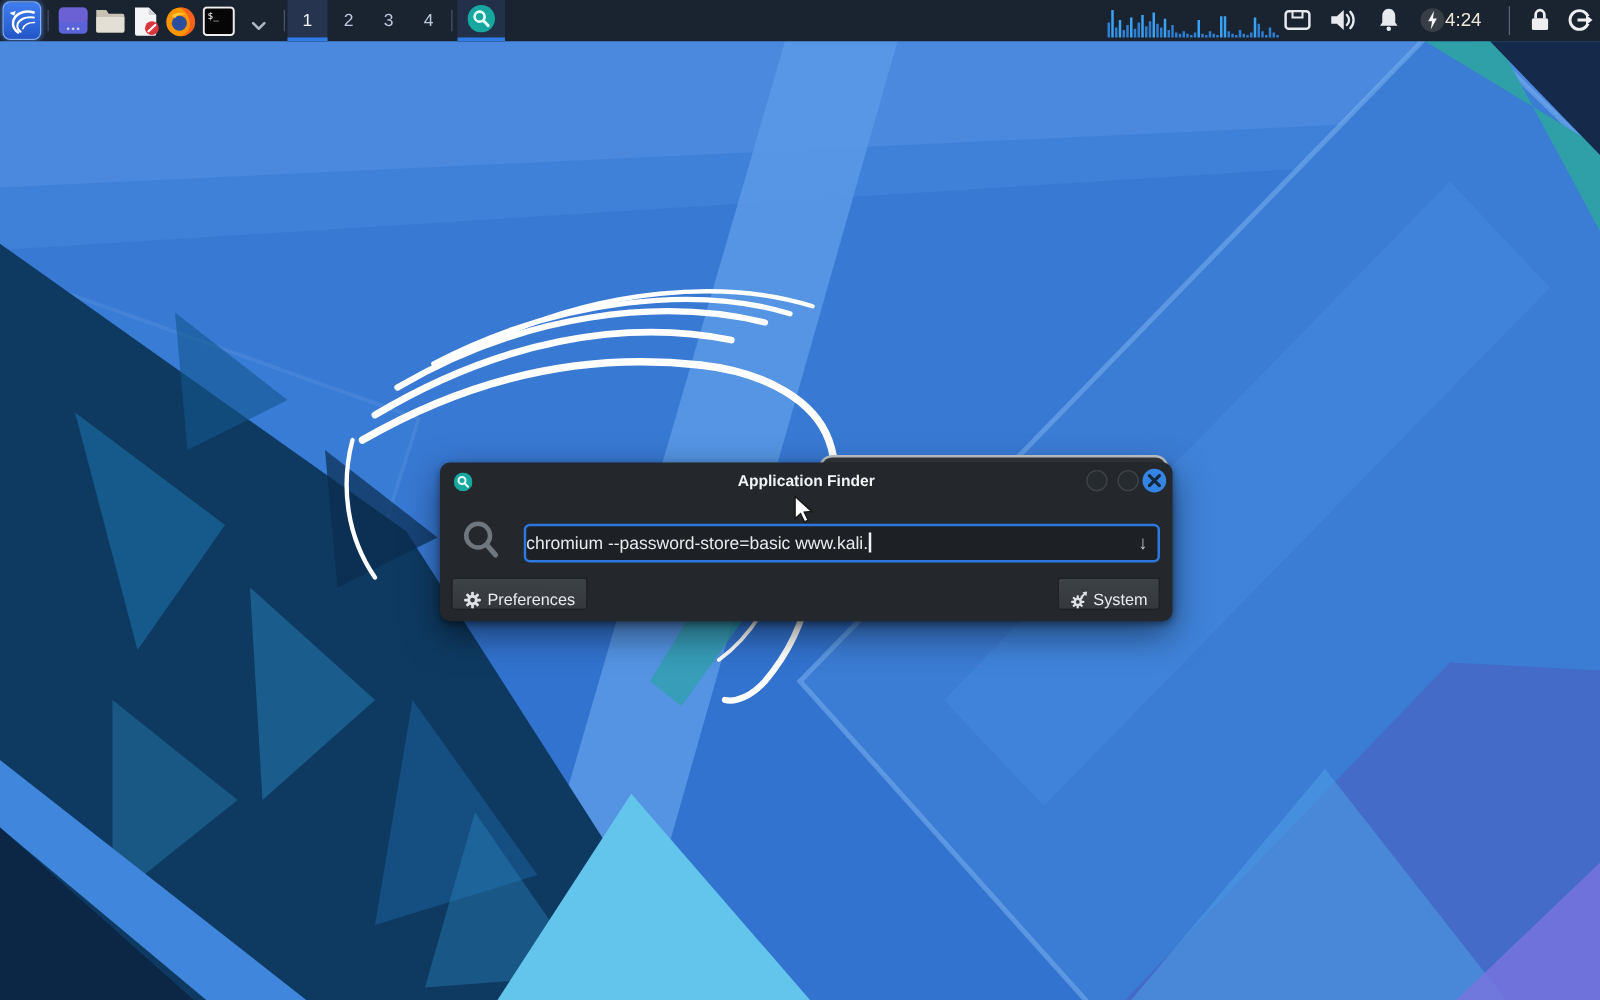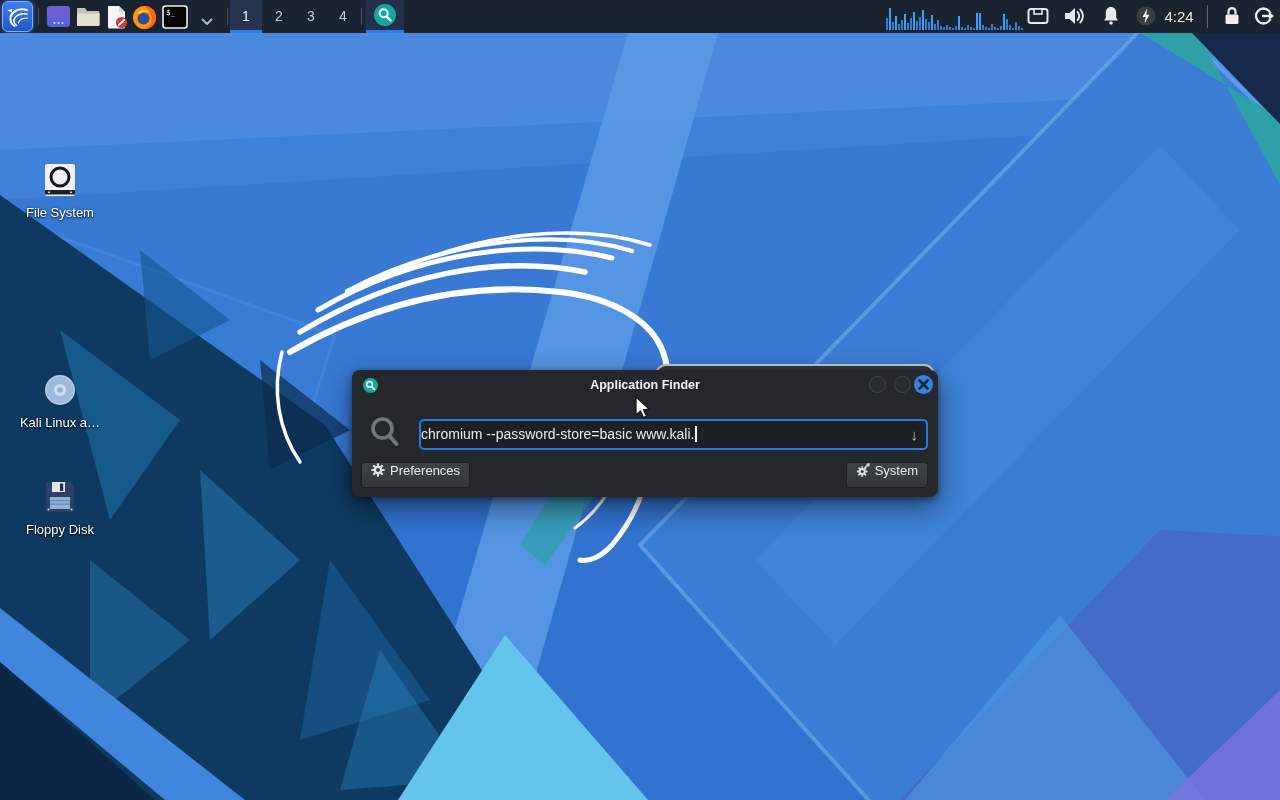--- a/index.html
+++ b/index.html
@@ -22,21 +22,21 @@
   .launcher { position:absolute; top:5px; }
   .ws-box { position:absolute; top:0; width:32px; height:33px; text-align:center; line-height:33px; font-size:14px; color:#bcc9da; }
   .ws-box.active { background:#263450; color:#eef3f9; }
   .ws-box.active .uline { position:absolute; left:0; bottom:0; width:100%; height:3px; background:#2d7ce8; }
   .task-btn { position:absolute; left:366px; top:0; width:38px; height:33px; background:#22304a; }
   .task-btn .uline { position:absolute; left:0; bottom:0; width:100%; height:3px; background:#2d7ce8; }
   .cpu-graph { position:absolute; left:886px; top:3px; width:140px; height:27px; display:flex; align-items:flex-end; gap:1px; }
   .cpubar { width:2px; background:#2e7fd2; }
   .cpubar.hot { background:#3aa2f4; }
   .tray-ic { position:absolute; top:5px; }
-  .clock { position:absolute; left:1156px; top:0; width:46px; height:33px; line-height:33px; text-align:center; color:#eee7d7; font-size:15px; }
+  .clock { position:absolute; left:1156px; top:0; width:46px; height:33px; line-height:33px; color:#eee7d7; font-size:15px; }
 
   
   .behind-win { position:absolute; left:655px; top:364px; width:280px; height:26px; z-index:3;
                 background:#35393e; border:2px solid #c2c6ca; border-bottom:none; border-radius:11px 11px 0 0; }
 
   
   .dialog { position:absolute; left:352px; top:370px; width:586px; height:127px; z-index:4;
             background:#24282c; border-radius:8px; box-shadow:0 10px 28px rgba(0,0,0,.5), 0 2px 6px rgba(0,0,0,.4); }
   .titlebar { position:absolute; left:0; top:0; width:100%; height:30px; }
   .titlebar .t-icon { position:absolute; left:11px; top:8px; }
@@ -46,21 +46,21 @@
   .wbtn.close { right:5px; width:19px; height:19px; top:5px; background:#3584e4; border:none; }
   .wbtn.close svg { position:absolute; left:4px; top:4px; }
   .big-mag { position:absolute; left:18px; top:46px; }
   .afinput { position:absolute; left:67px; top:49px; width:509px; height:31px; background:#1d2125;
              border:2px solid #2b79e0; border-radius:5px; color:#e8eaec; font-size:14px; line-height:27px;
              padding-left:0; white-space:nowrap; overflow:hidden; }
   .afinput .caret { display:inline-block; width:1.5px; height:16px; background:#f0f2f4; vertical-align:-3px; margin-left:1px; }
   .afinput .dd { position:absolute; right:8px; top:0; color:#c2c8ce; font-size:15px; line-height:27px; }
   .dbtn { position:absolute; bottom:9px; height:26px; background:linear-gradient(180deg,#3d4247,#34383d);
           border:1px solid #1e2124; border-radius:3px; color:#e9ebee; font-size:13px;
-          display:flex; align-items:flex-start; gap:5px; padding:0 9px; }
+          display:flex; align-items:flex-end; gap:5px; padding:0 9px; }
   .dbtn.prefs { left:9px; }
   .dbtn.launch { right:10px; }
 
   .cursor { position:absolute; left:634px; top:396px; z-index:6; }
 </style>
 </head>
 <body>
 
 <div class="stage">
 
@@ -109,55 +109,23 @@
       <path d="M347,291 C450,237 560,229 632,251" stroke-width="4.2"></path>
       <path d="M392,273 C480,231 580,223 650,245" stroke-width="3.5"></path>
       <path d="M560,292 C615,298 652,322 663,352 C671,374 668,392 659,403" stroke-width="6"></path>
       <path d="M640,395 C660,440 650,500 612,545 C601,557 589,562 580,560" stroke-width="5"></path>
       <path d="M628,440 C620,480 600,510 575,528" stroke-width="3"></path>
       <path d="M282,352 C272,390 278,430 300,462" stroke-width="3.5"></path>
     </g>
   </svg>
 
 
-  <div class="desk-icon" style="top:161px">
-    <svg class="ic" width="38" height="38" viewBox="0 0 38 38">
-      <rect x="4" y="3" width="30" height="32" rx="2" fill="#f0f1f2"></rect>
-      <circle cx="19" cy="16" r="9" fill="none" stroke="#17181a" stroke-width="3"></circle>
-      <rect x="4" y="29" width="30" height="4.5" fill="#202226"></rect>
-      <rect x="7" y="30.5" width="2" height="1.6" fill="#cfd2d6"></rect>
-      <rect x="29" y="30.5" width="2" height="1.6" fill="#cfd2d6"></rect>
-    </svg>
-    <span class="lbl">File System</span>
-  </div>
-
-
-  <div class="desk-icon" style="top:371px">
-    <svg class="ic" width="38" height="38" viewBox="0 0 38 38">
-      <circle cx="19" cy="19" r="15" fill="#a9c4e6" opacity=".92"></circle>
-      <circle cx="19" cy="19" r="14.2" fill="none" stroke="#c4d8f0" stroke-width="1" opacity=".8"></circle>
-      <circle cx="19" cy="19" r="6" fill="#cfdff2"></circle>
-      <circle cx="19" cy="19" r="2.8" fill="#8fb2da"></circle>
-    </svg>
-    <span class="lbl">Kali Linux a…</span>
-  </div>
-
-  <div class="desk-icon" style="top:478px">
-    <svg class="ic" width="38" height="38" viewBox="0 0 38 38">
-      <path d="M5,4 H29 L33,8 V34 H5 Z" fill="#2d4166"></path>
-      <rect x="11" y="4" width="13" height="10" fill="#e2e7ee"></rect>
-      <rect x="19" y="5.5" width="3.2" height="7.5" fill="#232f4a"></rect>
-      <rect x="9" y="19" width="20" height="12" fill="#93b1d8"></rect>
-      <rect x="9" y="22" width="20" height="1.4" fill="#6f90bc"></rect>
-      <rect x="9" y="25.5" width="20" height="1.4" fill="#6f90bc"></rect>
-      <circle cx="7.5" cy="31.5" r="1" fill="#cdd8e8"></circle>
-      <circle cx="30.5" cy="31.5" r="1" fill="#cdd8e8"></circle>
-    </svg>
-    <span class="lbl">Floppy Disk</span>
-  </div>
+
+
+
 
   <div class="behind-win"></div>
 
   <div class="dialog">
     <div class="titlebar">
       <svg class="t-icon" width="15" height="15" viewBox="0 0 15 15">
         <circle cx="7.5" cy="7.5" r="7.5" fill="#16a89e"></circle>
         <circle cx="6.6" cy="6.4" r="2.8" fill="none" stroke="#eafcfa" stroke-width="1.6"></circle>
         <line x1="8.8" y1="8.7" x2="11.4" y2="11.4" stroke="#eafcfa" stroke-width="1.7" stroke-linecap="round"></line>
       </svg>

